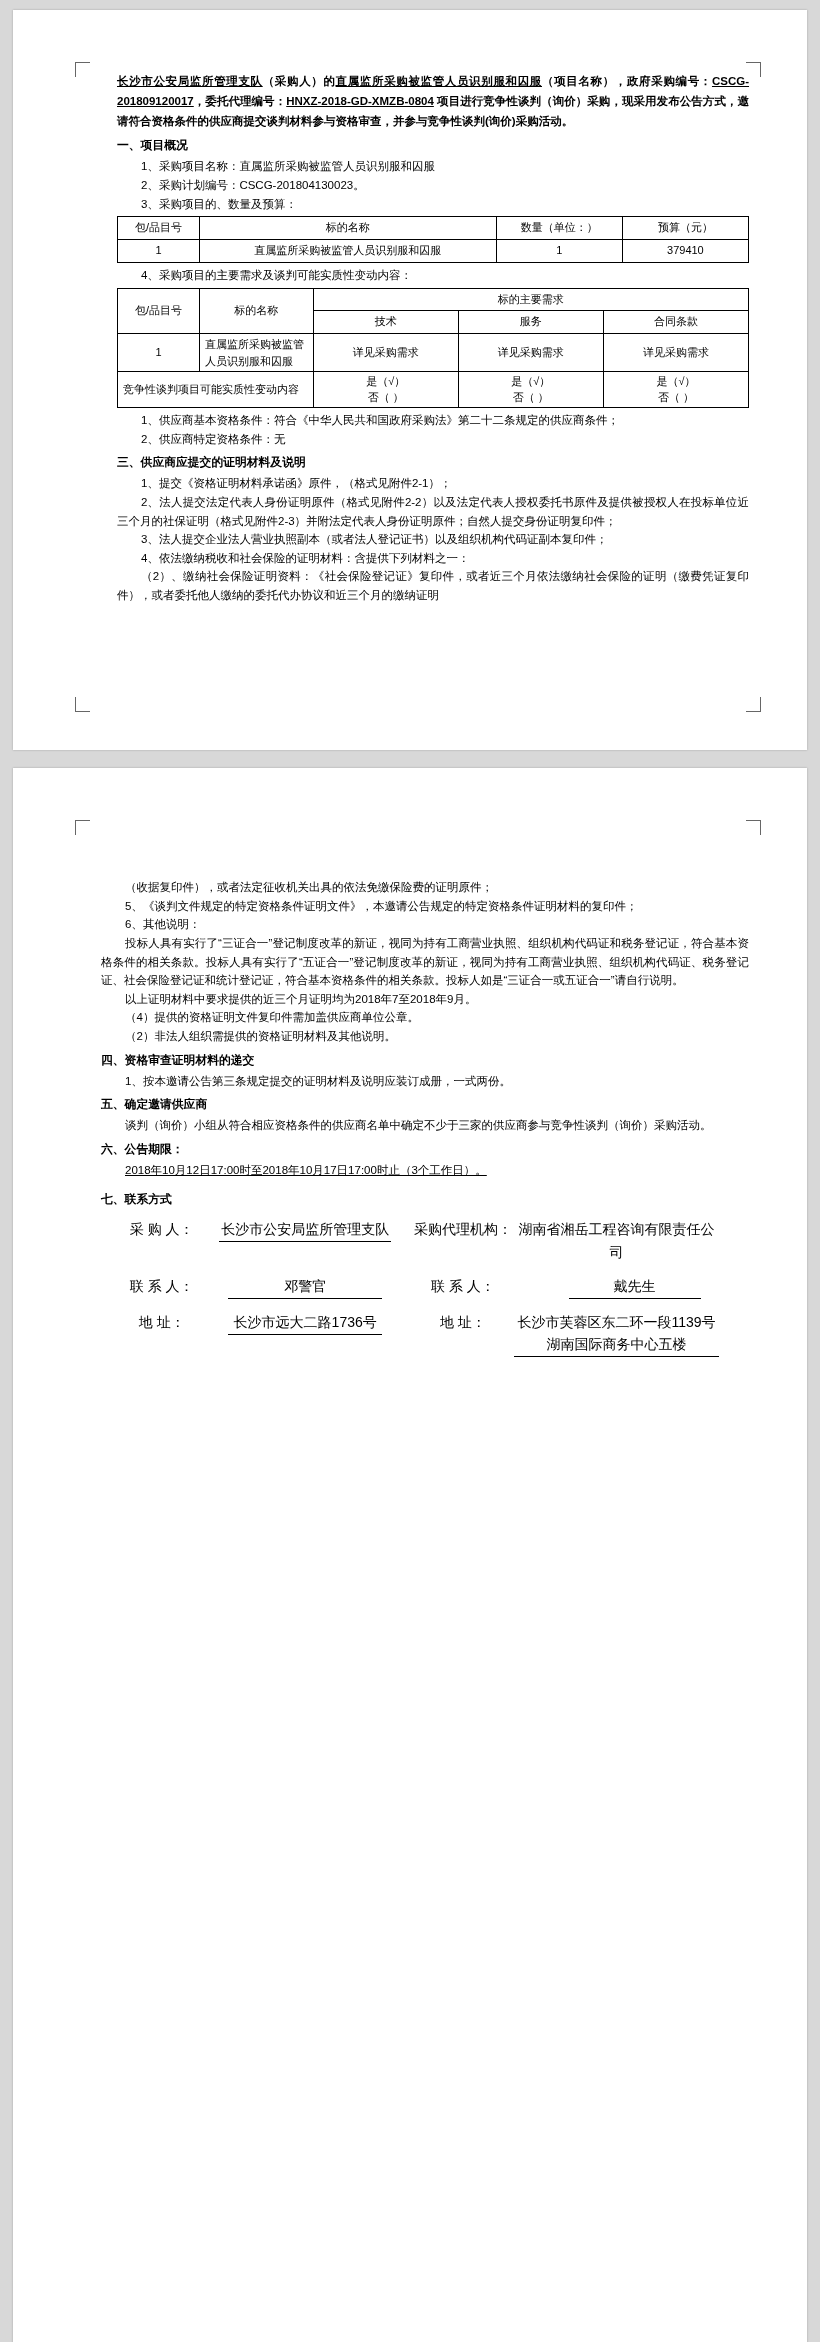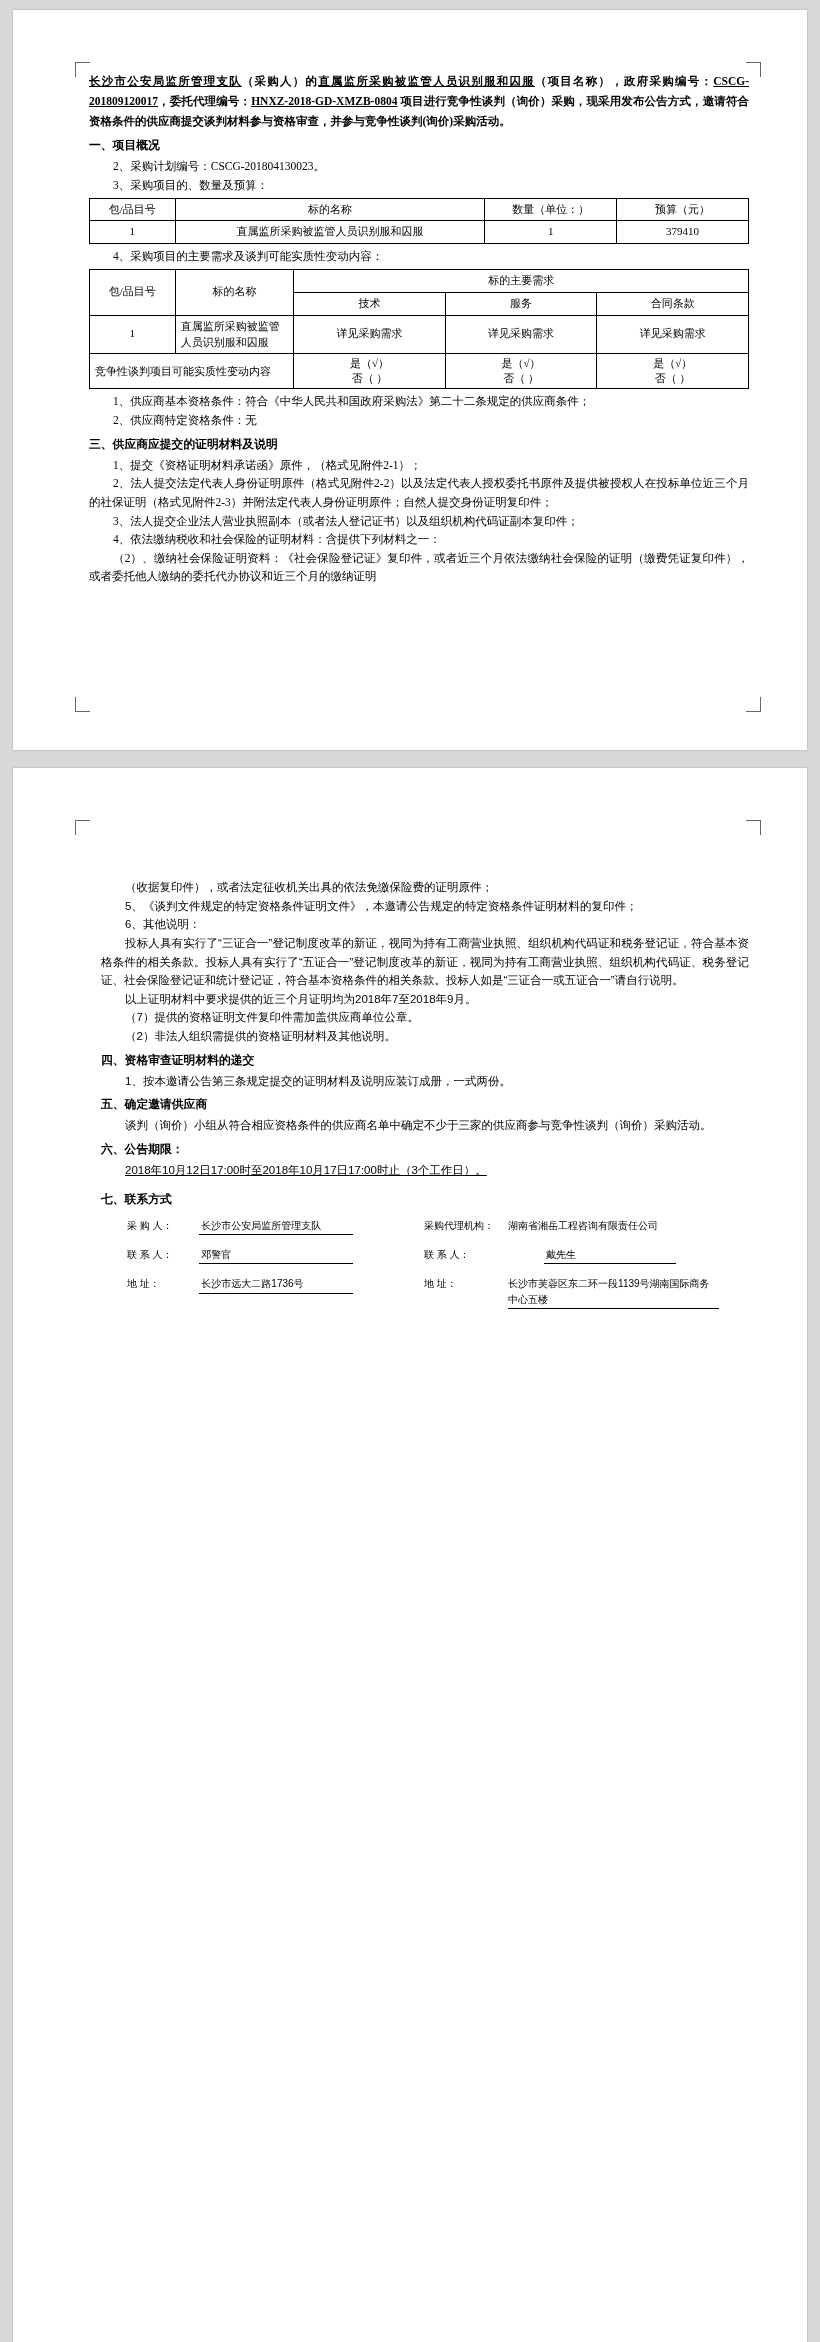--- a/index.html
+++ b/index.html
@@ -15,45 +15,46 @@
   .c-bl{border-left:1px solid #666;border-bottom:1px solid #666;}
   .c-br{border-right:1px solid #666;border-bottom:1px solid #666;}
 
   .doc{font-size:11.5px;color:#000;line-height:1.62;}
   .title{font-weight:bold;text-align:justify;line-height:1.72;font-size:11.5px;}
   .u{text-decoration:underline;}
   .h2{font-weight:bold;font-size:11.8px;margin-top:5px;margin-bottom:2px;}
   .p{text-indent:24px;text-align:justify;}
   table.t{border-collapse:collapse;width:100%;font-size:11px;margin:3px 0 3px 0;}
   table.t td,table.t th{border:1px solid #000;text-align:center;padding:2px 3px;font-weight:normal;}
-  .sig{width:100%;font-size:10px;}
+  .sig{width:100%;font-size:14px;text-align:center;}
   .sig td{padding:5px 0;vertical-align:top;}
   .lbl{white-space:nowrap;}
   .ul{border-bottom:1px solid #000;display:inline-block;min-width:150px;padding:0 2px;}
   .ul2{border-bottom:1px solid #000;display:inline-block;min-width:128px;padding:0 2px;margin-left:36px;}
   .spacer{height:6px;}
 </style>
 </head>
 <body>
 
 <div id="wrap">
 
   <div class="page" id="page1">
     <div class="corner c-tl" style="left:62px;top:52px;"></div>
     <div class="corner c-tr" style="right:46px;top:52px;"></div>
     <div class="corner c-bl" style="left:62px;bottom:38px;"></div>
     <div class="corner c-br" style="right:46px;bottom:38px;"></div>
 
-    <div class="inner doc" style="top:62px;left:76px;right:58px;font-family:Liberation Serif, serif;">
+    <div class="inner doc" style="top:62px;left:104px;right:58px;">
 
       <div class="title">
         <span class="u">长沙市公安局监所管理支队</span>（采购人）的<span class="u">直属监所采购被监管人员识别服和囚服</span>（项目名称），政府采购编号：<span class="u">CSCG-201809120017</span>，委托代理编号：<span class="u">HNXZ-2018-GD-XMZB-0804</span> 项目进行竞争性谈判（询价）采购，现采用发布公告方式，邀请符合资格条件的供应商提交谈判材料参与资格审查，并参与竞争性谈判(询价)采购活动。
       </div>
 
       <div class="h2">一、项目概况</div>
+      <div class="p">1、采购项目名称：直属监所采购被监管人员识别服和囚服</div>
       <div class="p">2、采购计划编号：CSCG-201804130023。</div>
       <div class="p">3、采购项目的、数量及预算：</div>
 
       <table class="t">
         <tbody>
             <tr>
           <td style="width:13%">包/品目号</td>
           <td style="width:47%">标的名称</td>
           <td style="width:20%">数量（单位：）</td>
           <td style="width:20%">预算（元）</td>
@@ -118,21 +119,21 @@
     <div class="corner c-bl" style="left:62px;bottom:38px;"></div>
     <div class="corner c-br" style="right:46px;bottom:38px;"></div>
 
     <div class="inner doc" style="top:110px;left:88px;right:58px;">
 
       <div class="p">（收据复印件），或者法定征收机关出具的依法免缴保险费的证明原件；</div>
       <div class="p">5、《谈判文件规定的特定资格条件证明文件》，本邀请公告规定的特定资格条件证明材料的复印件；</div>
       <div class="p">6、其他说明：</div>
       <div class="p">投标人具有实行了“三证合一”登记制度改革的新证，视同为持有工商营业执照、组织机构代码证和税务登记证，符合基本资格条件的相关条款。投标人具有实行了“五证合一”登记制度改革的新证，视同为持有工商营业执照、组织机构代码证、税务登记证、社会保险登记证和统计登记证，符合基本资格条件的相关条款。投标人如是“三证合一或五证合一”请自行说明。</div>
       <div class="p">以上证明材料中要求提供的近三个月证明均为2018年7至2018年9月。</div>
-      <div class="p">（7）提供的资格证明文件复印件需加盖供应商单位公章。</div>
+      <div class="p">（4）提供的资格证明文件复印件需加盖供应商单位公章。</div>
       <div class="p">（2）非法人组织需提供的资格证明材料及其他说明。</div>
 
       <div class="h2">四、资格审查证明材料的递交</div>
       <div class="p">1、按本邀请公告第三条规定提交的证明材料及说明应装订成册，一式两份。</div>
 
       <div class="h2">五、确定邀请供应商</div>
       <div class="p">谈判（询价）小组从符合相应资格条件的供应商名单中确定不少于三家的供应商参与竞争性谈判（询价）采购活动。</div>
 
       <div class="h2">六、公告期限：</div>
       <div class="p">

